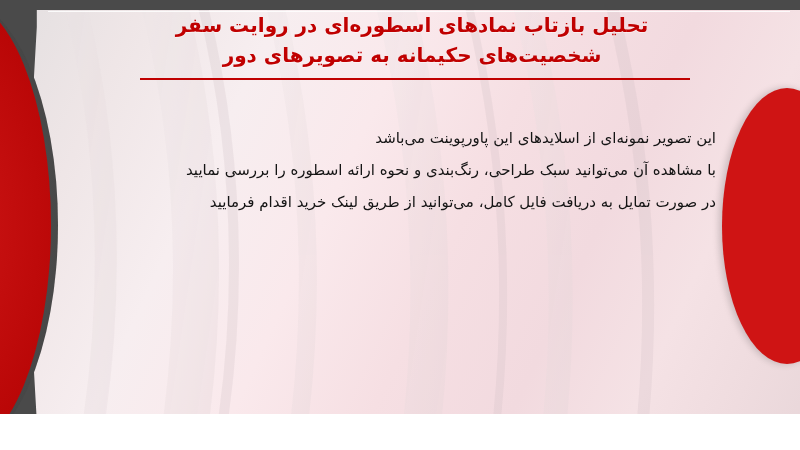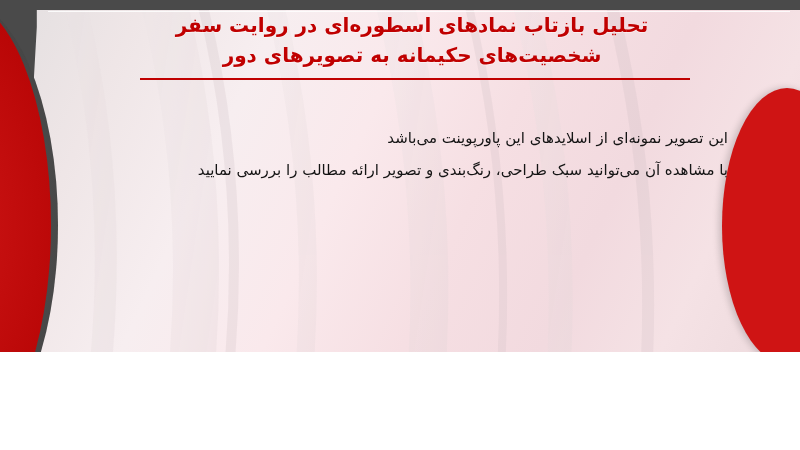--- a/index.html
+++ b/index.html
@@ -7,21 +7,21 @@
     padding: 0;
     background: #ffffff;
   }
   body {
     font-family: "DejaVu Sans", sans-serif;
   }
 
   #slide {
     position: relative;
     width: 800px;
-    height: 352px;
+    height: 414px;
     overflow: hidden;
     background: #86efac;
   }
 
   
   .bg-frame {
     position: absolute;
     inset: 0;
     background: #4a4a4a;
   }
@@ -131,21 +131,21 @@
     left: 140px;
     top: 78px;
     width: 550px;
     height: 2px;
     background: #c00000;
   }
 
   
   .body-block {
     position: absolute;
-    right: 72px;
+    right: 84px;
     top: 122px;
     width: 640px;
     text-align: right;
     direction: rtl;
   }
   .body-line {
     color: #141414;
     font-family: "DejaVu Sans", sans-serif;
     font-size: 15px;
     line-height: 32px;
@@ -193,16 +193,17 @@
 
   <div class="title-block">
     <div class="title-line">تحلیل بازتاب نمادهای اسطوره‌ای در روایت سفر</div>
     <div class="title-line">شخصیت‌های حکیمانه به تصویر‌های دور</div>
   </div>
 
   <div class="title-rule"></div>
 
   <div class="body-block">
     <div class="body-line">این تصویر نمونه‌ای از اسلایدهای این پاورپوینت می‌باشد</div>
-    <div class="body-line">با مشاهده آن می‌توانید سبک طراحی، رنگ‌بندی و تصویر ارائه مطالب را بررسی نمایید</div>
+    <div class="body-line">با مشاهده آن می‌توانید سبک طراحی، رنگ‌بندی و نحوه ارائه اسطوره را بررسی نمایید</div>
+    <div class="body-line">در صورت تمایل به دریافت فایل کامل، می‌توانید از طریق لینک خرید اقدام فرمایید</div>
   </div>
 
 </div>
 
 </body></html>

